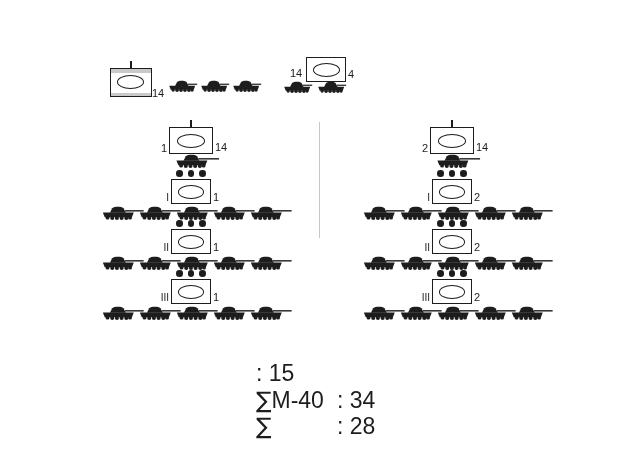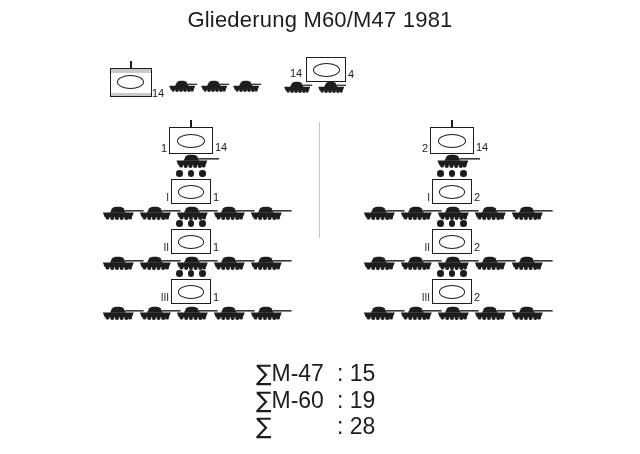--- a/index.html
+++ b/index.html
@@ -29,21 +29,20 @@
   #summary{left:256px;top:360px;font-size:23px;line-height:26.5px;}
   .sum-line{display:flex;white-space:pre;}
   .sum-label{display:inline-block;min-width:81px;}
   .sum-sigma{font-family:"DejaVu Sans",sans-serif;}
 </style>
 </head>
 <body>
 
 <div id="stage">
 
-  <div id="title" class="abs">Gliederung M60/M47 1981</div>
 
   <div class="unit-box" style="left:110px;top:68px;width:42px;height:29px;">
     <div class="antenna" style="left:19px;top:-8px;height:8px;"></div>
     <div class="strip" style="top:0;"></div>
     <div class="strip" style="bottom:0;"></div>
     <div class="unit-oval" style="left:6px;top:6px;width:27px;height:14px;"></div>
   </div>
   <div class="sym-label" style="left:152px;top:88px;">14</div>
   <div class="abs" id="legend-left-tanks" style="left:0;top:0;">
       <div class="tank" style="left:168px;top:80px;width:30px;"><svg viewBox="0 0 38 16" width="30" height="13">
@@ -613,23 +612,23 @@
               <circle cx="21.5" cy="12.8" r="2.2"></circle>
               <circle cx="26.5" cy="12.8" r="2.2"></circle>
               <circle cx="30.5" cy="12.4" r="2.1"></circle>
             </g>
           </svg></div>
       </div>
     </div>
 
   <div id="summary" class="abs">
     <div class="sum-line">
-      <span class="sum-label"><span class="sum-sigma">∑</span><span>M-47</span></span><span>: 15</span>
+      <span>: 15</span>
     </div>
     <div class="sum-line">
-      <span class="sum-label"><span class="sum-sigma">∑</span><span>M-60</span></span><span>: 19</span>
+      <span class="sum-label"><span class="sum-sigma">∑</span><span>M-40</span></span><span>: 34</span>
     </div>
     <div class="sum-line">
       <span class="sum-label"><span class="sum-sigma">∑</span><span></span></span><span>: 28</span>
     </div>
   </div>
 
 </div>
 
 </body></html>

